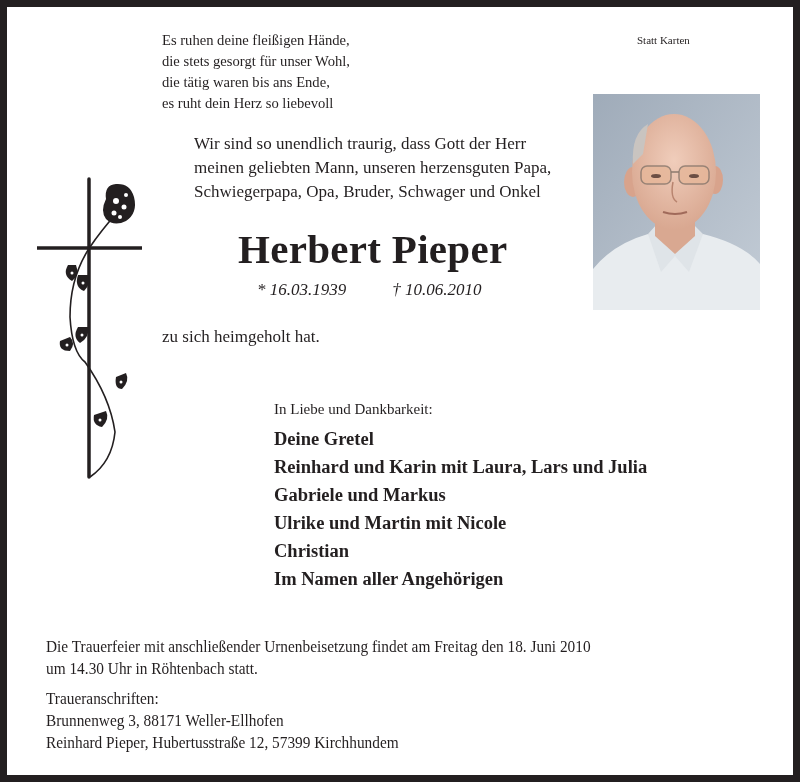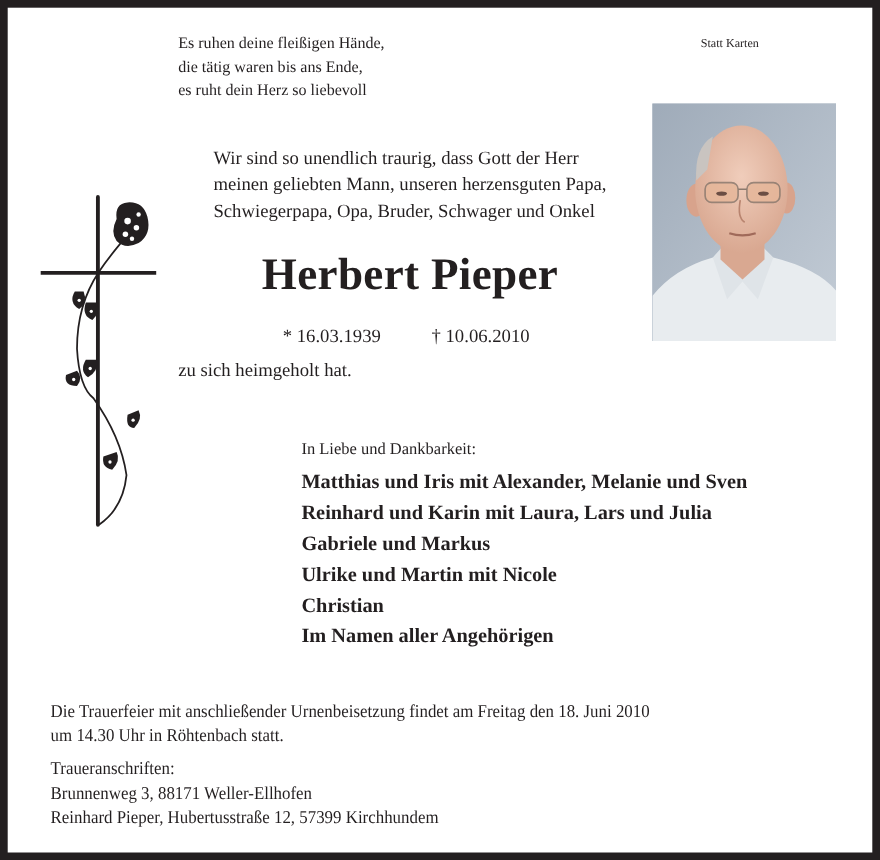--- a/index.html
+++ b/index.html
@@ -16,38 +16,39 @@
   .poem { left: 155px; top: 23px; font-size: 14.6px; line-height: 21px; }
   .poem div { height: 21px; }
   .statt { left: 630px; top: 23px; font-size: 11px; line-height: 21px; }
   .photo {
     position: absolute; left: 586px; top: 87px; width: 167px; height: 216px;
     overflow: hidden; background: #a7b3c1;
   }
   .intro { left: 139px; top: 125px; font-size: 17px; line-height: 24px; margin-left: 48px; }
   .intro div { height: 24px; }
   .name { left: 231px; top: 218px; font-size: 41px; font-weight: bold; letter-spacing: 0.3px; line-height: 48px; }
-  .dates { left: 250px; top: 288px; font-size: 17px; line-height: 22px; }
+  .dates { left: 250px; top: 272px; font-size: 17px; line-height: 22px; font-style: italic; }
   .dates .gap { display: inline-block; width: 46px; }
   .heim { left: 155px; top: 319px; font-size: 17px; line-height: 22px; }
   .place { left: 155px; top: 354px; font-size: 15px; line-height: 20px; }
   .liebe { left: 267px; top: 391px; font-size: 15px; line-height: 22px; }
   .family { left: 267px; top: 418px; font-size: 18.5px; font-weight: bold; line-height: 28px; }
   .family div { height: 28px; }
   .feier { left: 39px; top: 629px; font-size: 16.5px; line-height: 22px; transform: scaleX(0.93); transform-origin: left top; }
   .addr { left: 39px; top: 681px; font-size: 16.5px; line-height: 22px; transform: scaleX(0.93); transform-origin: left top; }
   .cross { position: absolute; left: 23px; top: 170px; width: 120px; height: 310px; }
 </style>
 </head>
 <body>
 
 <div class="card">
 
   <div class="abs poem">
     <div>Es ruhen deine fleißigen Hände,</div>
+    <div>die stets gesorgt für unser Wohl,</div>
     <div>die tätig waren bis ans Ende,</div>
     <div>es ruht dein Herz so liebevoll</div>
   </div>
 
   <div class="abs statt">Statt Karten</div>
 
   <div class="photo">
     <svg width="167" height="216" viewBox="0 0 167 216">
       <defs>
         <linearGradient id="bg" x1="0" y1="0" x2="1" y2="1">
@@ -122,21 +123,21 @@
   <div class="abs dates">
     <span>* 16.03.1939</span><span class="gap"></span><span>† 10.06.2010</span>
   </div>
 
   <div class="abs heim">zu sich heimgeholt hat.</div>
 
 
   <div class="abs liebe">In Liebe und Dankbarkeit:</div>
 
   <div class="abs family">
-    <div>Matthias und Iris mit Alexander, Melanie und Sven</div>
+    <div>Deine Gretel</div>
     <div>Reinhard und Karin mit Laura, Lars und Julia</div>
     <div>Gabriele und Markus</div>
     <div>Ulrike und Martin mit Nicole</div>
     <div>Christian</div>
     <div>Im Namen aller Angehörigen</div>
   </div>
 
   <div class="abs feier">
     <div>Die Trauerfeier mit anschließender Urnenbeisetzung findet am Freitag den 18. Juni 2010</div>
     <div>um 14.30 Uhr in Röhtenbach statt.</div>

